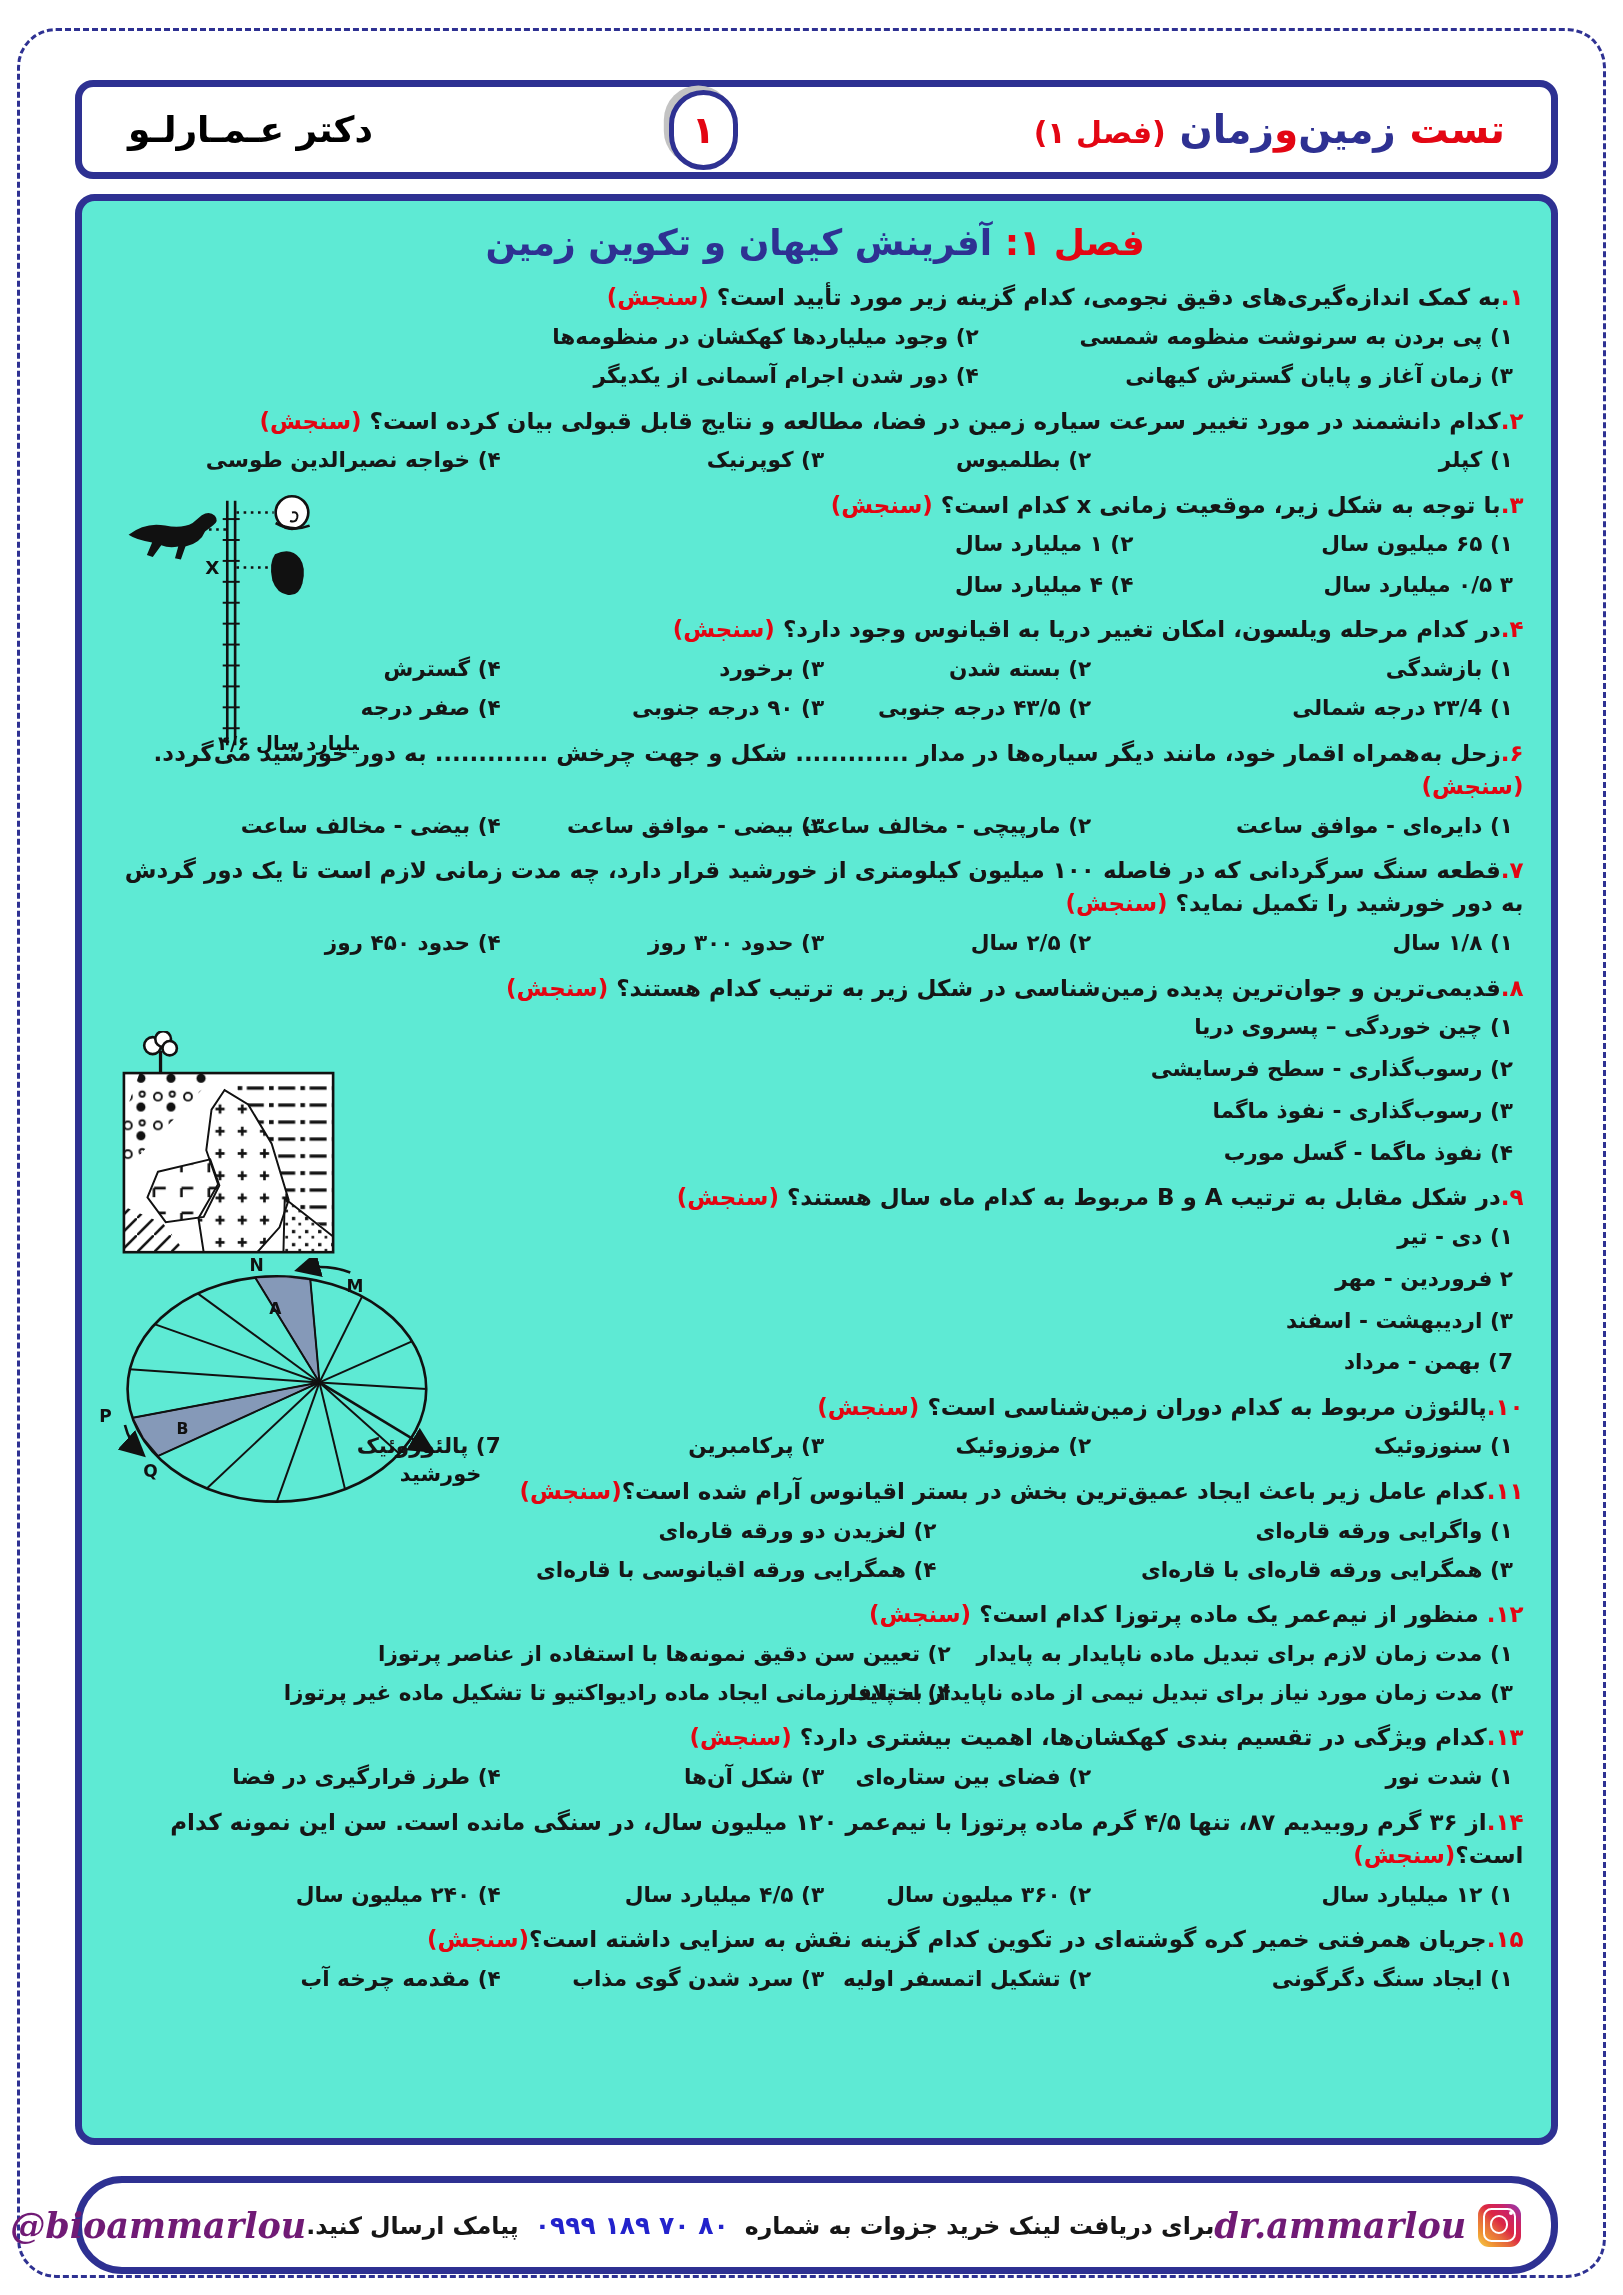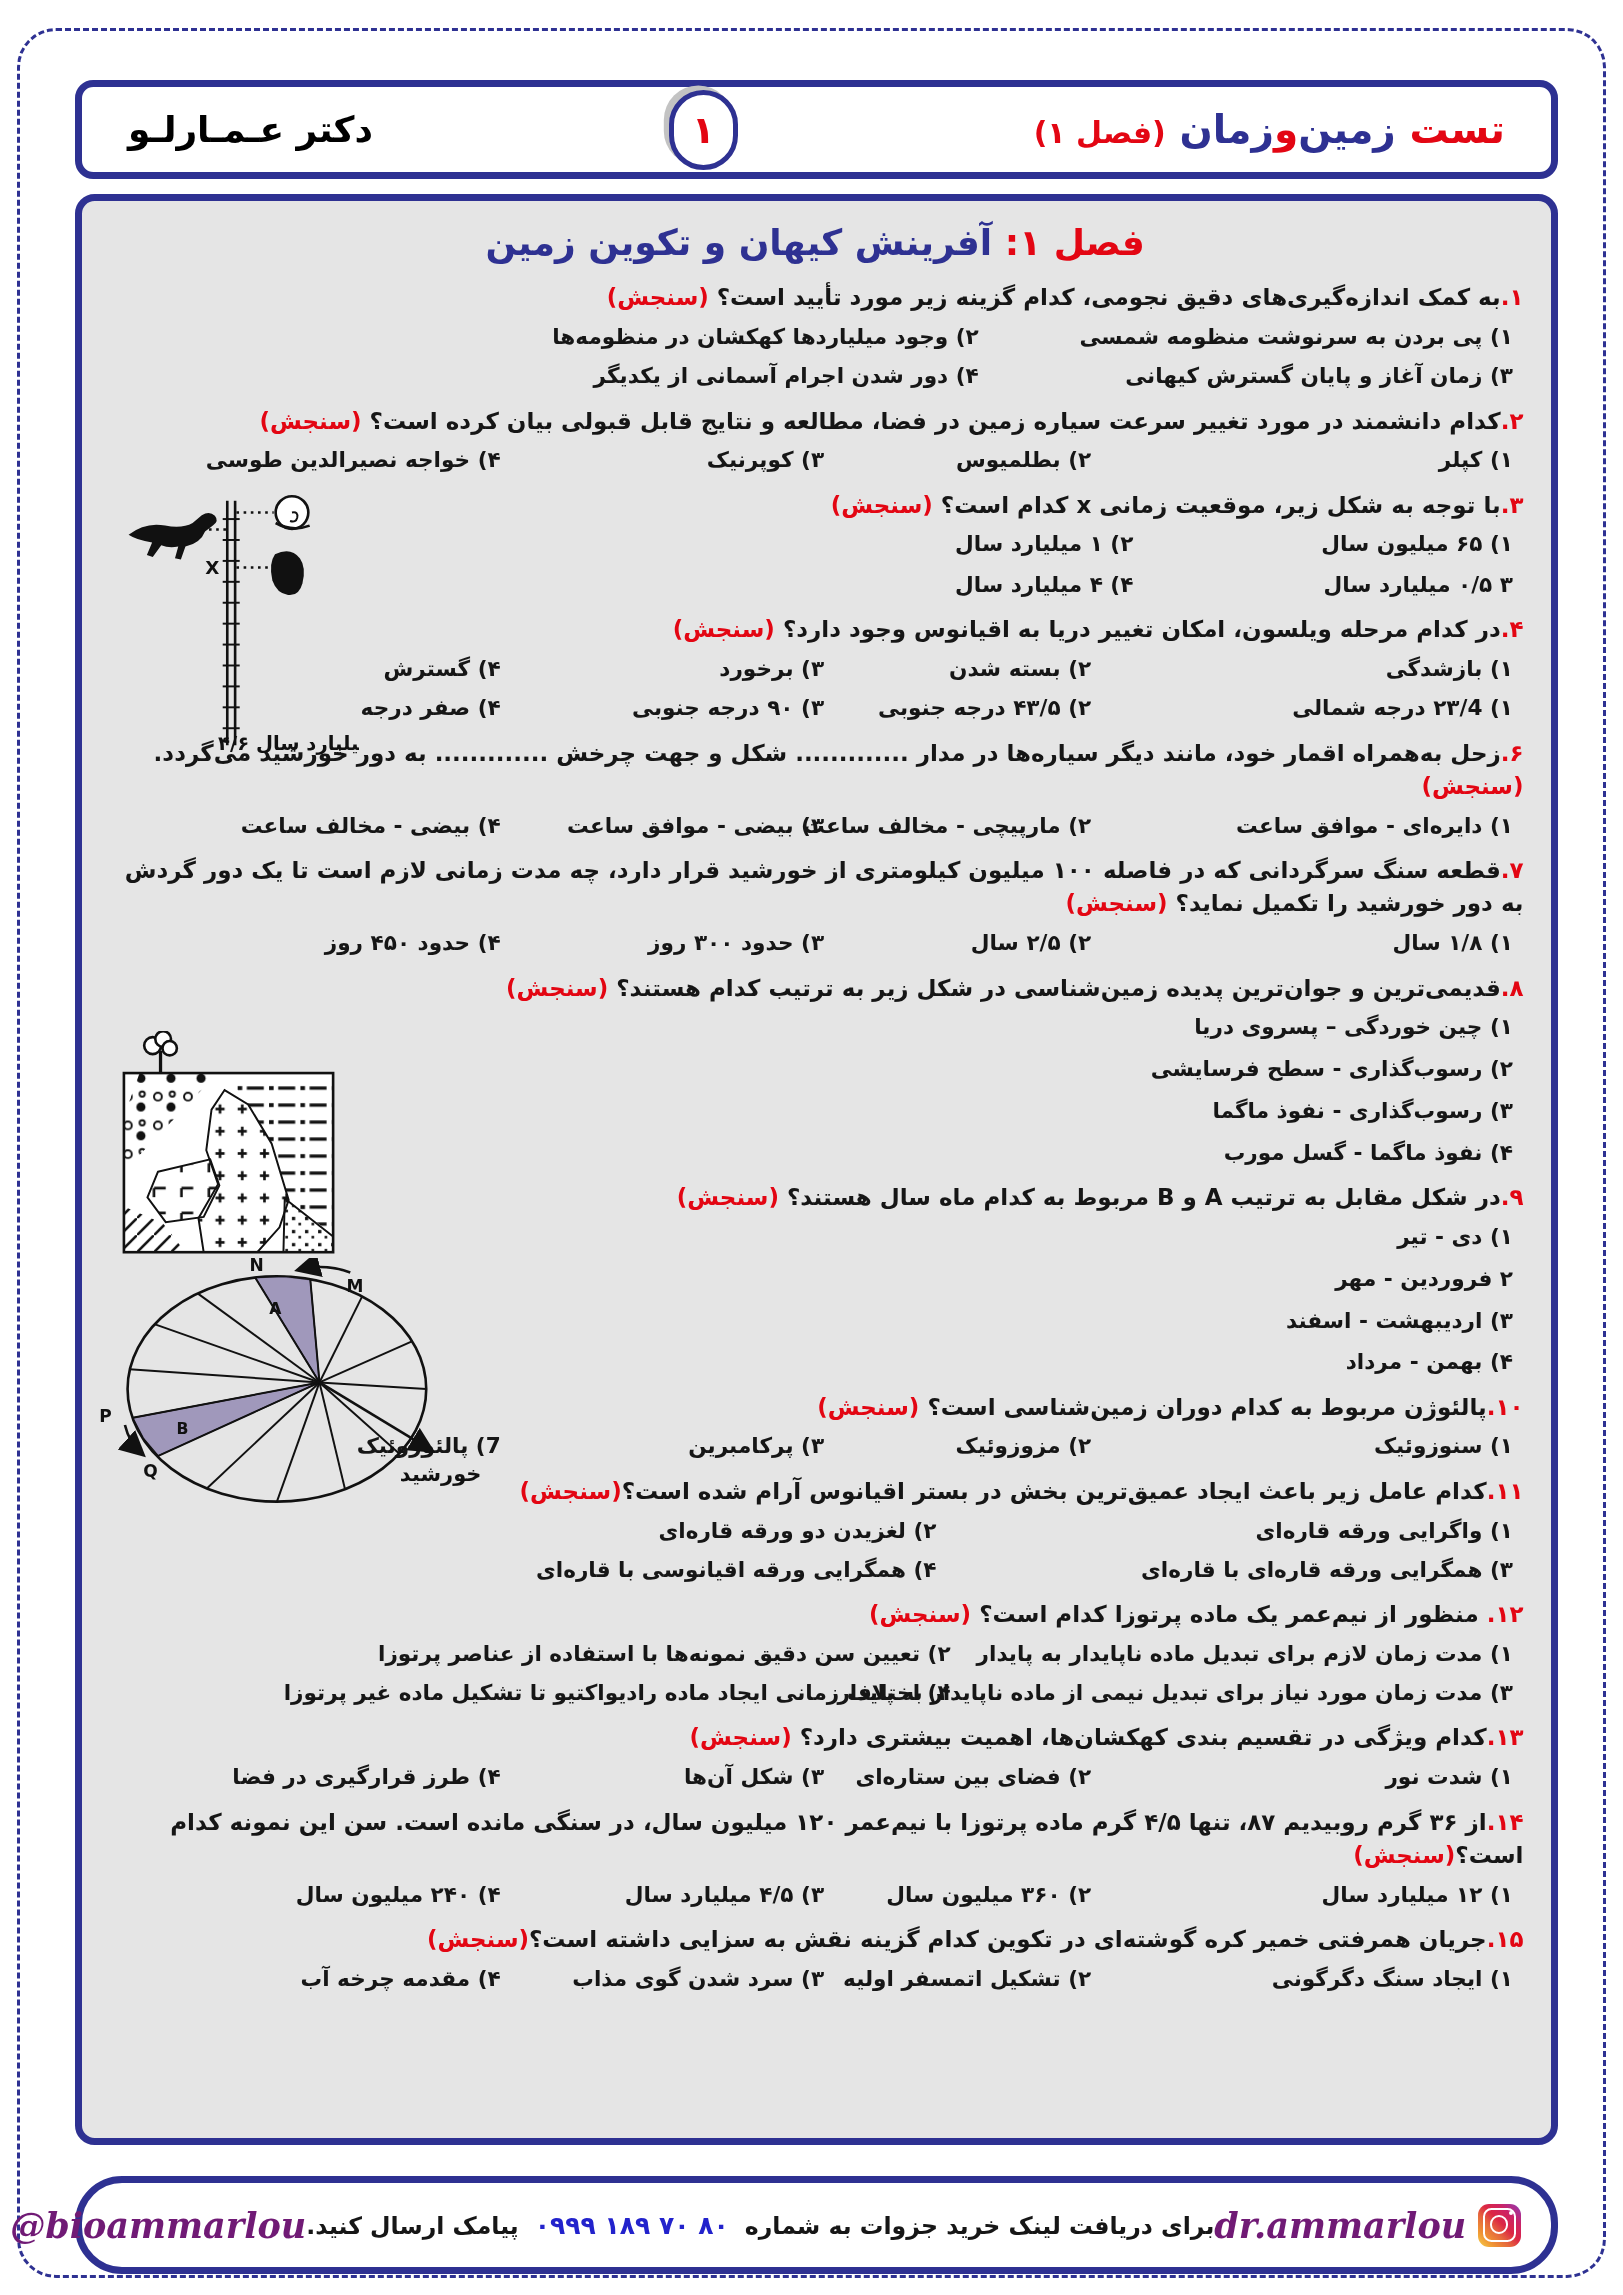--- a/index.html
+++ b/index.html
@@ -16,21 +16,21 @@
        justify-content:space-between;padding:0 46px;}
   .brand{font-size:39px;font-weight:bold;white-space:nowrap;}
   .brand .chap{font-size:30px;}
   .page-pill{width:69px;height:80px;box-sizing:border-box;border:5.9px solid #2e3192;
        border-radius:36px;background:#fff;display:flex;align-items:center;justify-content:center;
        box-shadow:-5.2px -4.6px 0 #c3c3c3;}
   .page-pill span{font-size:38px;font-weight:bold;color:#e30613;}
   .author{font-size:36px;font-weight:bold;color:#000000;white-space:nowrap;}
   
   .content-box{position:absolute;left:75px;top:194px;width:1483px;height:1951px;
-       box-sizing:border-box;border:7.2px solid #2e3192;border-radius:19.6px;background:#e5e5e5;
+       box-sizing:border-box;border:7.2px solid #2e3192;border-radius:19.6px;background:#5eead4;
        direction:rtl;padding:15.7px 27.5px 6.5px 25px;overflow:hidden;}
   .page-title{text-align:center;font-size:36px;font-weight:bold;margin:5.2px 0 18.3px;}
   .q{font-size:23px;font-weight:bold;color:#161616;line-height:1.45;margin:13px 0 6.5px;}
   .qnum,.qtag{color:#e30613;}
   .opts{font-size:21.6px;font-weight:bold;color:#161616;line-height:1.45;margin:0 10.5px 7.9px 0;}
   .row4{display:grid;grid-template-columns:30% 19% 23% 28%;}
   .g38{display:grid;grid-template-columns:38% 62%;row-gap:7.9px;}
   .g27{display:grid;grid-template-columns:27% 73%;row-gap:9.2px;}
   .g41{display:grid;grid-template-columns:41% 59%;row-gap:7.9px;}
   .g40{display:grid;grid-template-columns:40% 60%;row-gap:7.9px;}
@@ -142,21 +142,21 @@
     <div class="opt">۲) رسوب‌گذاری - سطح فرسایشی</div>
     <div class="opt">۳) رسوب‌گذاری - نفوذ ماگما</div>
     <div class="opt">۴) نفوذ ماگما - گسل مورب</div>
   </div>
 
   <div class="q"><span class="qnum">۹.</span><span>در شکل مقابل به ترتیب A و B مربوط به کدام ماه سال هستند؟</span> <span class="qtag">(سنجش)</span></div>
   <div class="opts stack">
     <div class="opt">۱) دی - تیر</div>
     <div class="opt">۲ فروردین - مهر</div>
     <div class="opt">۳) اردیبهشت - اسفند</div>
-    <div class="opt">۴) بهمن - مرداد</div>
+    <div class="opt">7) بهمن - مرداد</div>
   </div>
 
   <div class="q"><span class="qnum">۱۰.</span><span>پالئوژن مربوط به کدام دوران زمین‌شناسی است؟</span> <span class="qtag">(سنجش)</span></div>
   <div class="opts row4">
     <div class="opt">۱) سنوزوئیک</div>
     <div class="opt">۲) مزوزوئیک</div>
     <div class="opt">۳) پرکامبرین</div>
     <div class="opt">7) پالئوزوئیک</div>
   </div>
 

